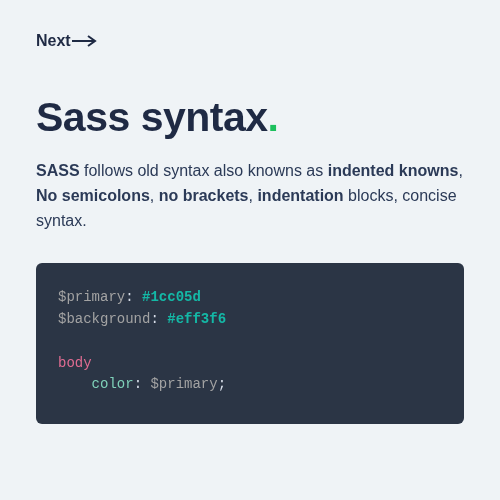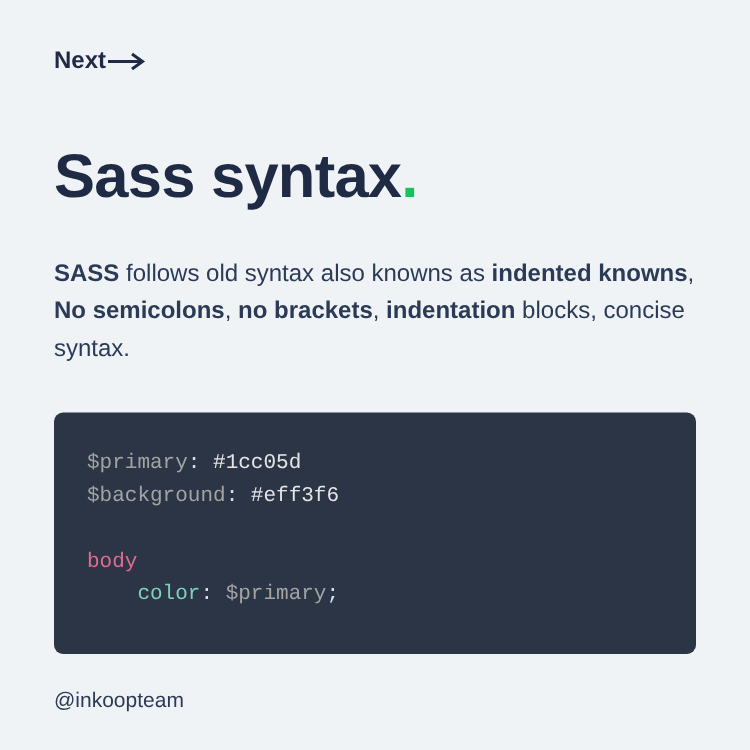--- a/index.html
+++ b/index.html
@@ -32,21 +32,21 @@
     color: #1f2a44;
     cursor: pointer;
   }
   .arrow-icon svg { display: block; }
   .title {
     font-weight: 800;
     font-size: 41px;
     letter-spacing: -0.5px;
     color: #1f2a44;
     line-height: 1.05;
-    margin-bottom: 32px;
+    margin-bottom: 20px;
   }
   .title .dot { color: #1cc05d; }
   .desc {
     font-size: 16px;
     line-height: 1.55;
     color: #2b3a57;
     font-weight: 400;
     margin-bottom: 30px;
   }
   .desc .b { font-weight: 700; }
@@ -54,21 +54,21 @@
     background: #2b3545;
     border-radius: 6px;
     padding: 24px 22px 28px 22px;
     font-family: "SFMono-Regular", Consolas, "Liberation Mono", Menlo, monospace;
     font-size: 14px;
     line-height: 1.55;
     white-space: pre;
     color: #d8dee9;
   }
   .tok-var  { color: #a3a3a3; }
-  .tok-hex  { color: #e5e5e5; }
+  .tok-hex  { color: #14b8a6; font-weight: bold; }
   .tok-sel  { color: #e06c92; }
   .tok-prop { color: #7fd1b9; }
   .tok-punc { color: #d8dee9; }
   .footer {
     margin-top: auto;
     padding-top: 22px;
     display: flex;
     justify-content: space-between;
     font-size: 14px;
     color: #2b3a57;
@@ -97,14 +97,13 @@
   <span class="b">SASS</span><span> follows old syntax also knowns as </span><span class="b">indented knowns</span><span>, </span><span class="b">No semicolons</span><span>, </span><span class="b">no brackets</span><span>, </span><span class="b">indentation</span><span> blocks, concise syntax.</span>
 </p>
 
 <div class="code"><span class="tok-var">$primary</span><span class="tok-punc">: </span><span class="tok-hex">#1cc05d</span>
 <span class="tok-var">$background</span><span class="tok-punc">: </span><span class="tok-hex">#eff3f6</span>
 <span></span>
 <span class="tok-sel">body</span>
 <span>    </span><span class="tok-prop">color</span><span class="tok-punc">: </span><span class="tok-var">$primary</span><span class="tok-punc">;</span></div>
 
 <div class="footer">
-  <div>@inkoopteam</div>
 </div>
 
 </body></html>

